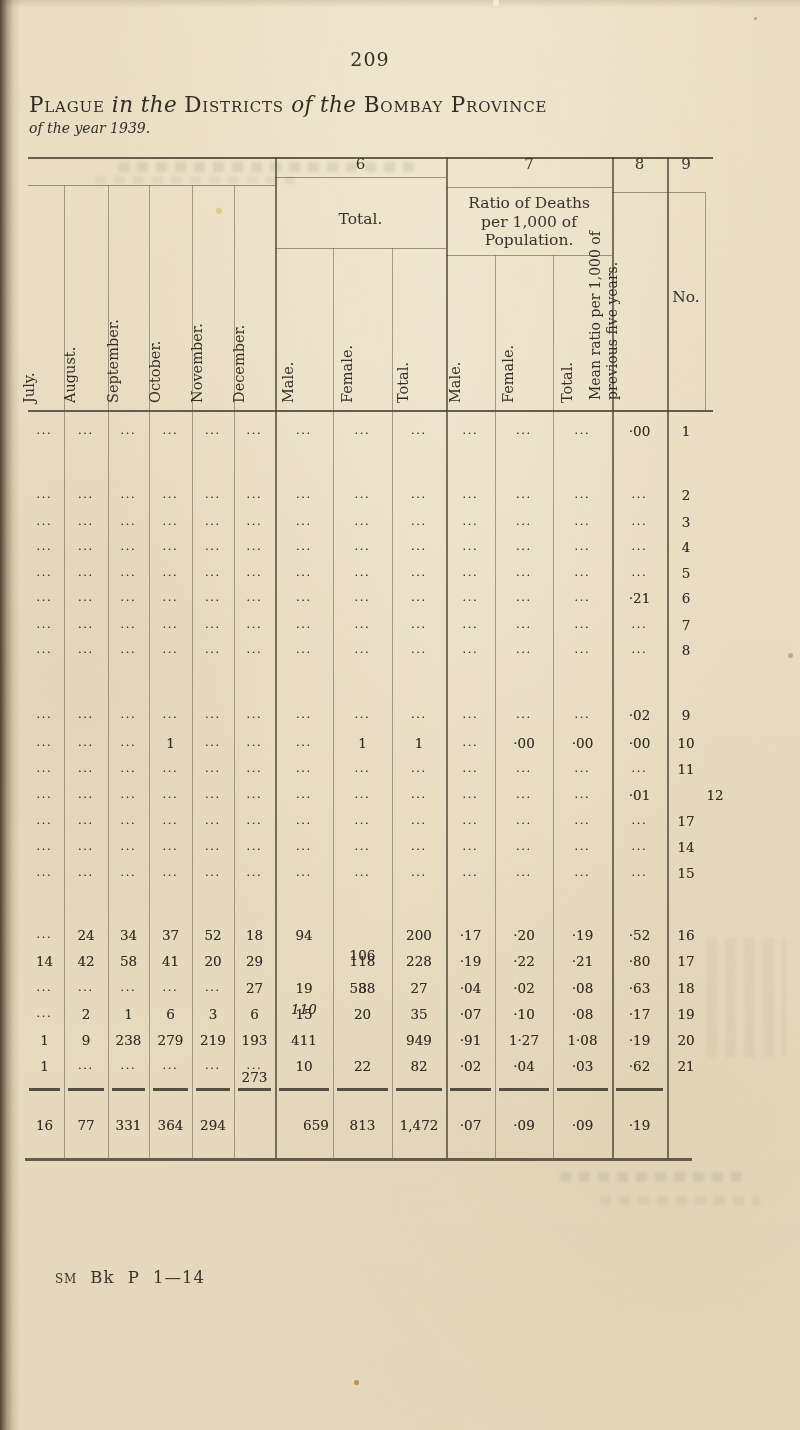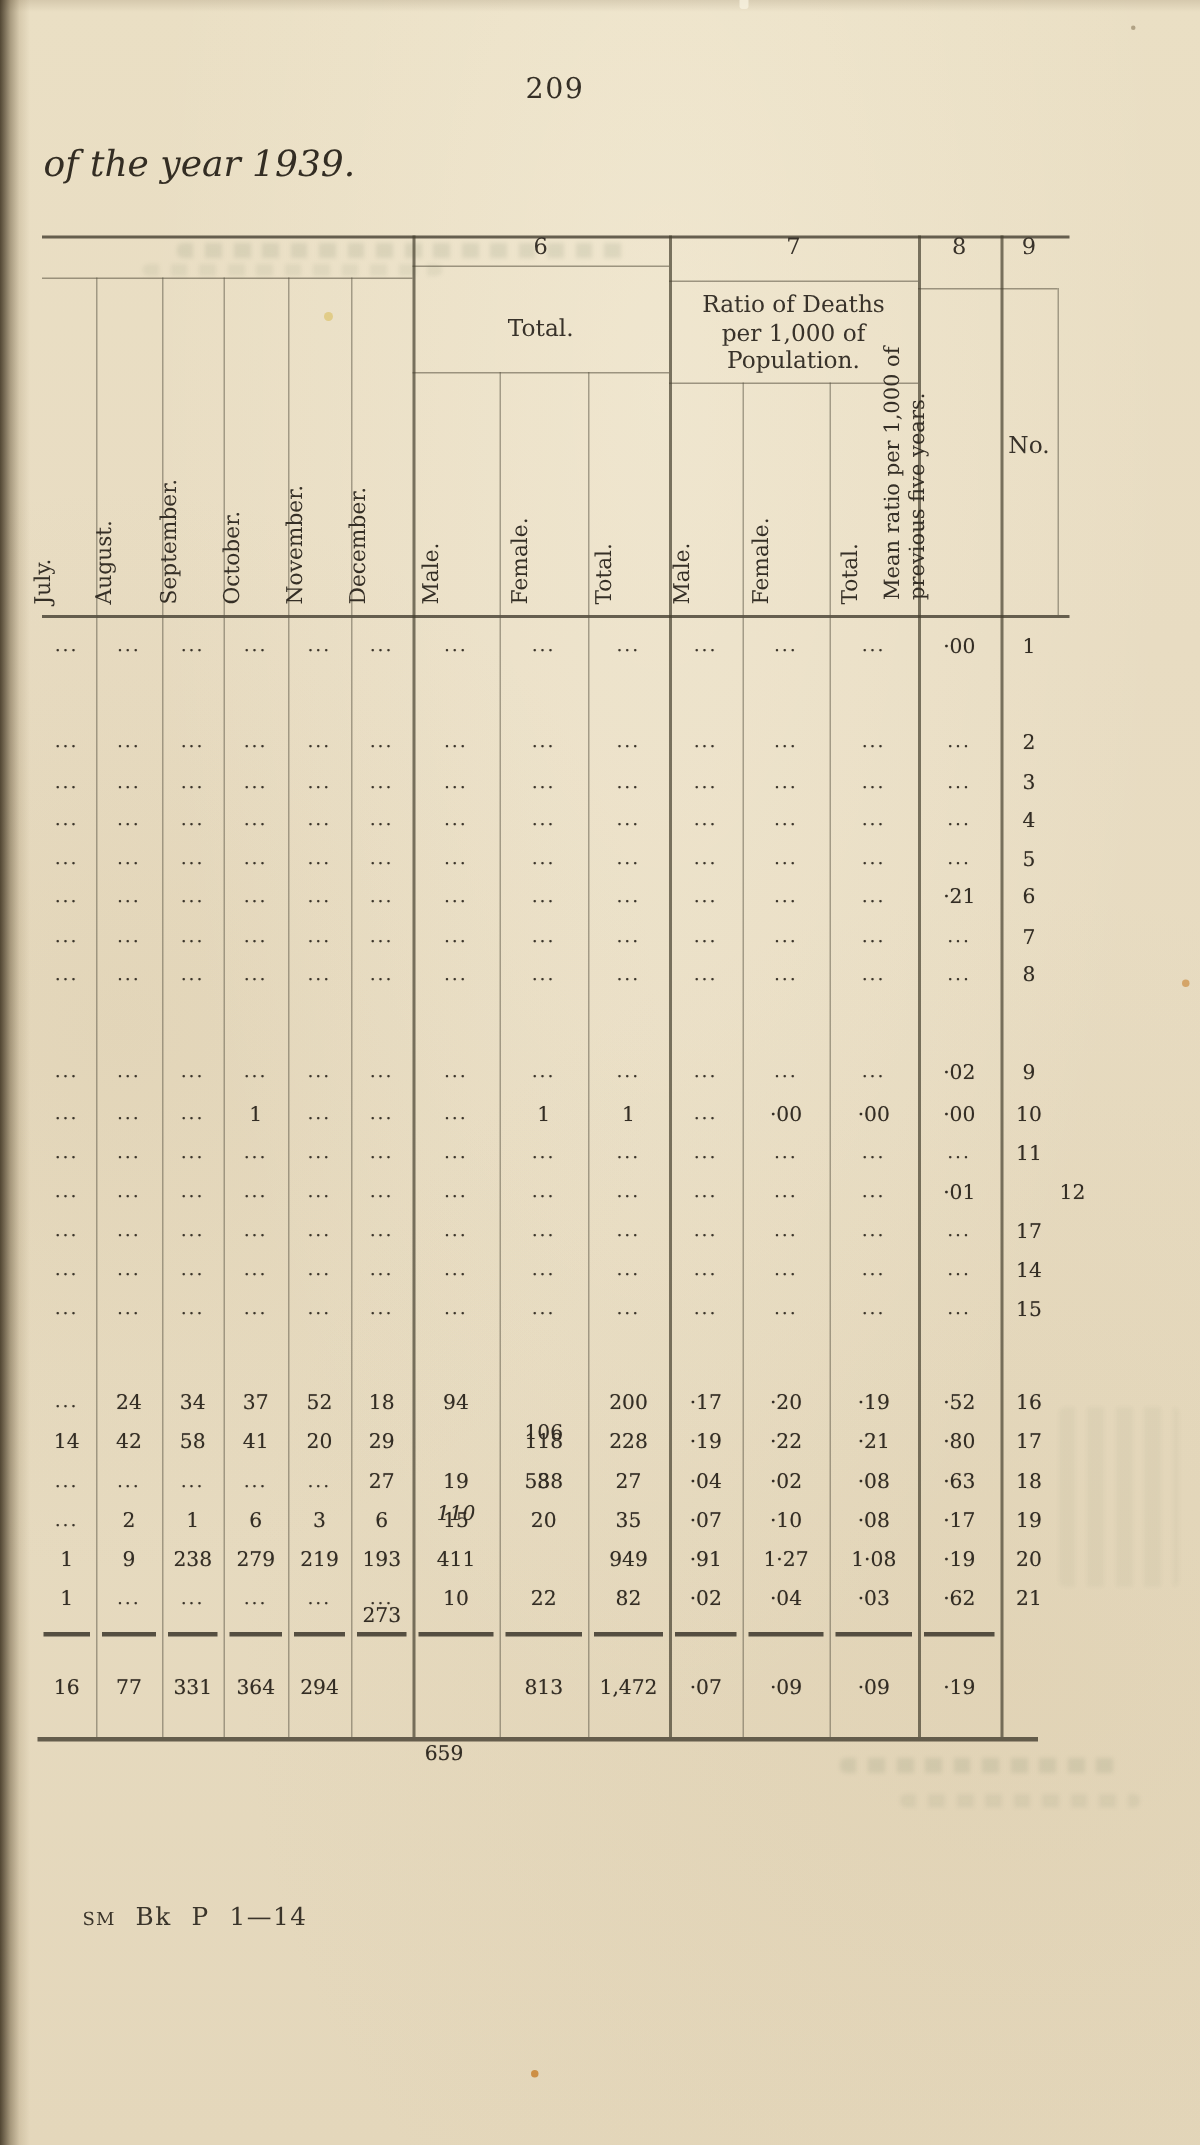--- a/index.html
+++ b/index.html
@@ -17,21 +17,21 @@
   .edge-top{position:absolute;left:0;top:0;width:100%;height:8px;
     background:linear-gradient(180deg,rgba(120,100,70,.18),rgba(0,0,0,0));}
   .notch{position:absolute;left:493px;top:0;width:6px;height:6px;background:#f6f0dd;opacity:.85;border-radius:0 0 2px 2px;}
   .speck{position:absolute;border-radius:50%;}
   .ghost{position:absolute;border-radius:4px;filter:blur(1.5px);
     background:repeating-linear-gradient(90deg,rgba(126,136,108,.16) 0 11px,rgba(0,0,0,0) 11px 19px);}
   .pageno{position:absolute;left:338px;top:48px;width:64px;text-align:center;
     font-size:19px;letter-spacing:1px;color:#352f26;}
   .title{position:absolute;left:29px;top:92px;color:#332d23;}
   .tl1{font-size:21.5px;letter-spacing:.4px;white-space:nowrap;}
-  .tl2{font-size:24px;margin-top:3px;}
+  .tl2{font-size:14px;margin-top:3px;}
   .sc{font-variant:small-caps;letter-spacing:.8px;}
   .it{font-style:italic;}
   .hline{position:absolute;background:#575040;opacity:.55;}
   .hline.bold{background:#433d2f;opacity:.8;}
   .vline{position:absolute;width:1px;background:#5a5444;opacity:.5;}
   .vline.heavy{width:2px;opacity:.7;background:#46402f;}
   .dash{position:absolute;height:2.5px;background:#3c362c;opacity:.85;}
   .cell{position:absolute;transform:translateX(-50%);font-size:13.5px;color:#332d24;
     white-space:nowrap;text-shadow:0 0 .5px rgba(51,45,36,.45);}
   .dots{font-size:11.5px;letter-spacing:1.6px;color:#3a342a;}
@@ -58,20 +58,21 @@
   <div class="ghost" style="left:706px;top:938px;width:80px;height:120px;opacity:.45;"></div>
 
   <div class="speck" style="left:354px;top:1380px;width:5px;height:5px;background:#c77d28;opacity:.8;"></div>
   <div class="speck" style="left:788px;top:653px;width:5px;height:5px;background:#c8812d;opacity:.6;"></div>
   <div class="speck" style="left:216px;top:208px;width:6px;height:6px;background:#d8b84a;opacity:.5;"></div>
   <div class="speck" style="left:754px;top:17px;width:3px;height:3px;background:#8a7a5a;opacity:.6;"></div>
 
   <div class="pageno">209</div>
 
   <div class="title">
+    <div class="tl1"><span class="sc">Plague</span><span class="it"> in the </span><span class="sc">Districts</span><span class="it"> of the </span><span class="sc">Bombay Province</span></div>
     <div class="tl2 it">of the year 1939.</div>
   </div>
 
   <div id="table-root">
       <div class="hline bold" style="left: 28px; top: 157px; width: 685px; height: 2px;"></div>
       <div class="hline" style="left: 28px; top: 185px; width: 247px; height: 1px;"></div>
       <div class="hline" style="left: 275px; top: 177px; width: 171px; height: 1px;"></div>
       <div class="hline" style="left: 446px; top: 187px; width: 166px; height: 1px;"></div>
       <div class="hline" style="left: 612px; top: 192px; width: 93px; height: 1px;"></div>
       <div class="hline" style="left: 275px; top: 248px; width: 171px; height: 1px;"></div>
@@ -421,21 +422,21 @@
       <div class="cell" style="left: 524px; top: 1058px;">·04</div>
       <div class="cell" style="left: 582.5px; top: 1058px;">·03</div>
       <div class="cell" style="left: 639.5px; top: 1058px;">·62</div>
       <div class="cell" style="left: 686px; top: 1058px;">21</div>
       <div class="cell" style="left: 44.5px; top: 1117px;">16</div>
       <div class="cell" style="left: 86px; top: 1117px;">77</div>
       <div class="cell" style="left: 128.5px; top: 1117px;">331</div>
       <div class="cell" style="left: 170.5px; top: 1117px;">364</div>
       <div class="cell" style="left: 213px; top: 1117px;">294</div>
       <div class="cell" style="left: 254.5px; top: 1069px;">273</div>
-      <div class="cell" style="left: 296px; top: 1117px; margin-top: 44px;">659</div>
+      <div class="cell" style="left: 316px; top: 1117px;">659</div>
       <div class="cell" style="left: 362.5px; top: 1117px;">813</div>
       <div class="cell" style="left: 419px; top: 1117px;">1,472</div>
       <div class="cell" style="left: 470.5px; top: 1117px;">·07</div>
       <div class="cell" style="left: 524px; top: 1117px;">·09</div>
       <div class="cell" style="left: 582.5px; top: 1117px;">·09</div>
       <div class="cell" style="left: 639.5px; top: 1117px;">·19</div>
     </div>
 
   <div class="footer"><span class="sc">sm</span><span> Bk P 1—14</span></div>
 

